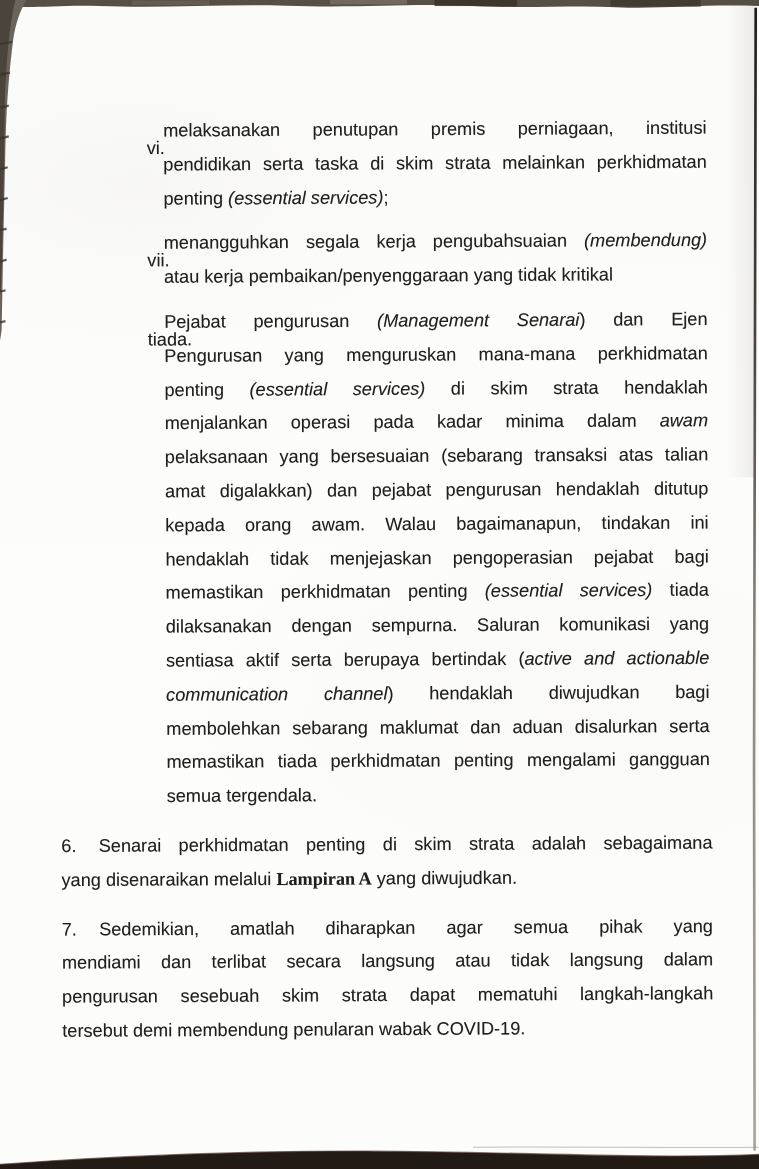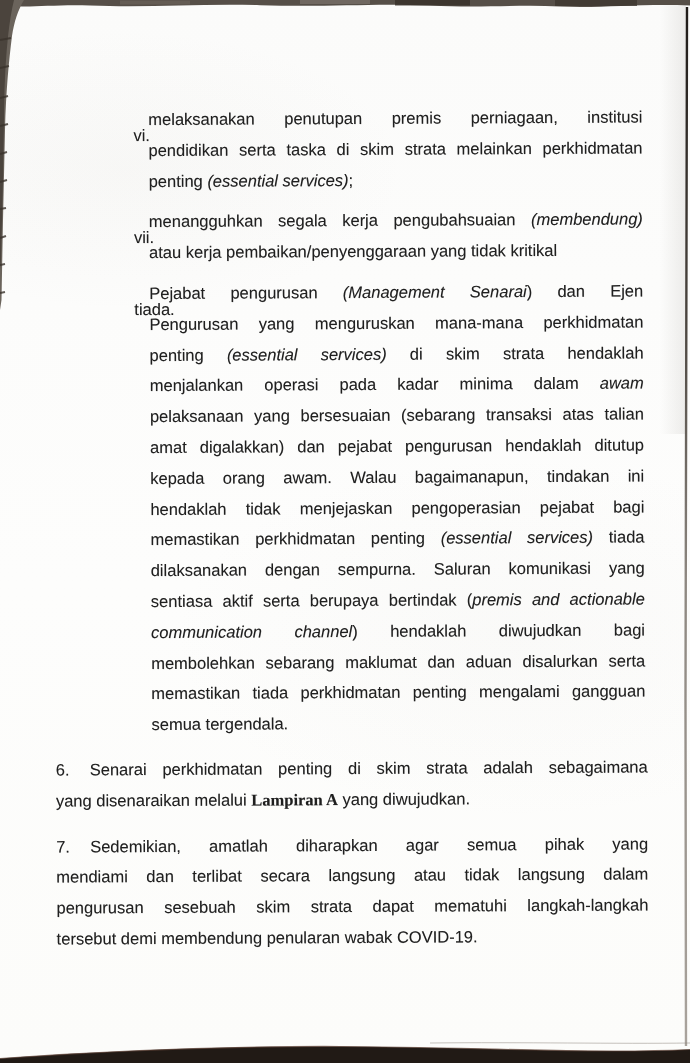--- a/index.html
+++ b/index.html
@@ -72,21 +72,21 @@
         <div class="line just"><span>Pejabat pengurusan </span><span class="it">(Management Senarai</span><span>) dan Ejen</span></div>
         <div class="line just"><span>Pengurusan yang menguruskan mana-mana perkhidmatan</span></div>
         <div class="line just"><span>penting </span><span class="it">(essential services)</span><span> di skim strata hendaklah</span></div>
         <div class="line just"><span>menjalankan operasi pada kadar minima dalam </span><span class="it">awam</span></div>
         <div class="line just"><span>pelaksanaan yang bersesuaian (sebarang transaksi atas talian</span></div>
         <div class="line just"><span>amat digalakkan) dan pejabat pengurusan hendaklah ditutup</span></div>
         <div class="line just"><span>kepada orang awam. Walau bagaimanapun, tindakan ini</span></div>
         <div class="line just"><span>hendaklah tidak menjejaskan pengoperasian pejabat bagi</span></div>
         <div class="line just"><span>memastikan perkhidmatan penting </span><span class="it">(essential services)</span><span> tiada</span></div>
         <div class="line just"><span>dilaksanakan dengan sempurna. Saluran komunikasi yang</span></div>
-        <div class="line just"><span>sentiasa aktif serta berupaya bertindak (</span><span class="it">premis and actionable</span></div>
+        <div class="line just"><span>sentiasa aktif serta berupaya bertindak (</span><span class="it">active and actionable</span></div>
         <div class="line just"><span class="it">communication channel</span><span>) hendaklah diwujudkan bagi</span></div>
         <div class="line just"><span>membolehkan sebarang maklumat dan aduan disalurkan serta</span></div>
         <div class="line just"><span>memastikan tiada perkhidmatan penting mengalami gangguan</span></div>
         <div class="line"><span>semua tergendala.</span></div>
       </div>
       <div class="paragraph">
         <div class="line just"><span class="pnum">6.</span><span>Senarai perkhidmatan penting di skim strata adalah sebagaimana</span></div>
         <div class="line"><span>yang disenaraikan melalui </span><span class="bd">Lampiran A</span><span> yang diwujudkan.</span></div>
       </div>
       <div class="paragraph">

